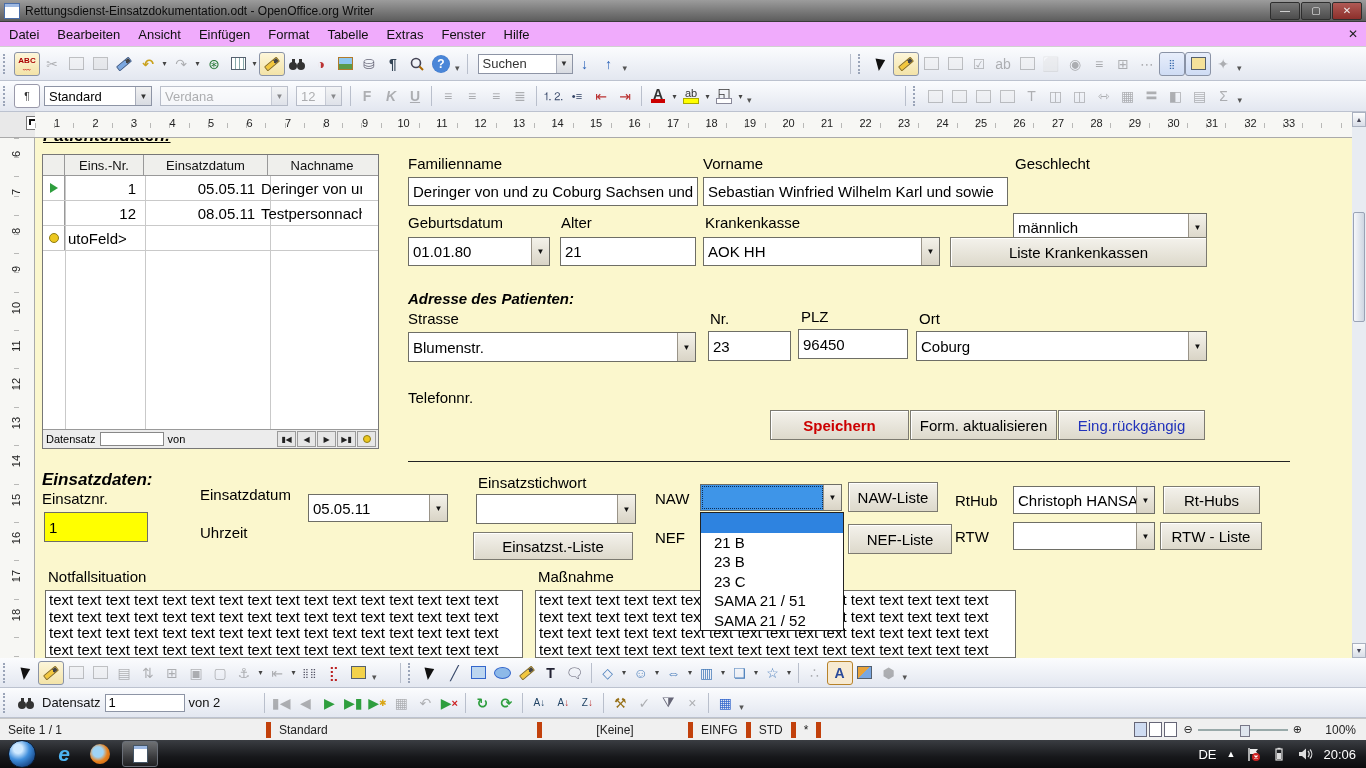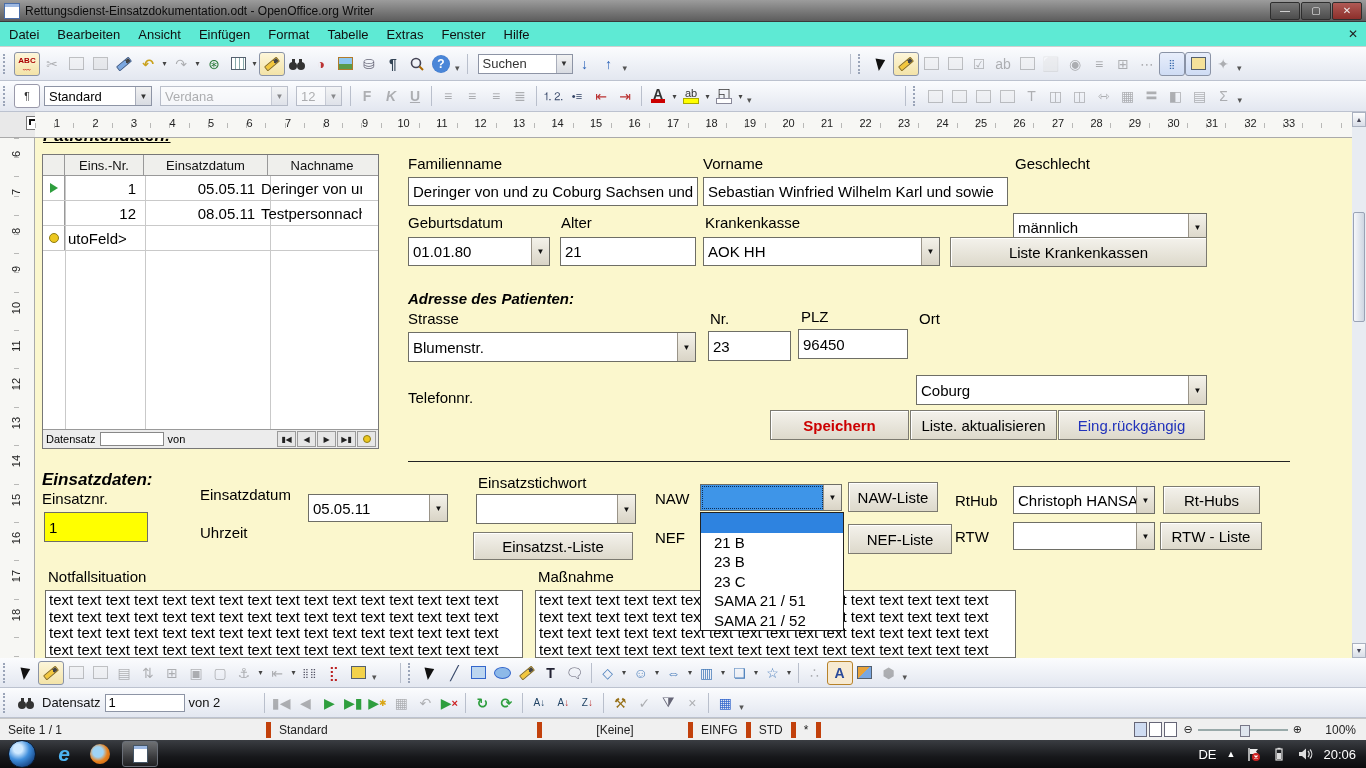--- a/index.html
+++ b/index.html
@@ -12,21 +12,21 @@
     display:flex;align-items:center;border-bottom:1px solid #3a3a3a;box-sizing:border-box;}
   #titlebar .doc-ic{width:14px;height:14px;margin:0 5px 0 4px;background:#fff;border:1px solid #4a6ea9;
     box-shadow:inset 0 3px 0 #9db8e2;}
   #titlebar .t-text{font-size:12px;color:#0c0c0c;}
   #win-btns{margin-left:auto;display:flex;margin-right:4px;}
   .wbtn{width:28px;height:16px;margin-left:1px;display:flex;align-items:center;justify-content:center;
     font-size:10px;color:#eee;background:linear-gradient(#777,#4c4c4c);border:1px solid #2e2e2e;border-radius:2px;}
   .wbtn.close{background:linear-gradient(#b05a55,#8c2f2b);}
 
   
-  #menubar{position:absolute;left:0;top:22px;width:1366px;height:25px;background:#5eead4;
+  #menubar{position:absolute;left:0;top:22px;width:1366px;height:25px;background:#f0abfc;
     display:flex;align-items:center;border-bottom:1px solid #d0d0d0;box-sizing:border-box;}
   .menu-item{font-size:13px;color:#111;padding:3px 9px;}
   #menu-close{margin-left:auto;margin-right:8px;font-size:12px;color:#222;}
 
   
   .toolbar{position:absolute;left:0;width:1366px;background:linear-gradient(#fbfcfe,#e3e7f0);
     border-bottom:1px solid #bcc2cf;box-sizing:border-box;display:flex;align-items:center;}
   #tb1{top:47px;height:34px;}
   #tb2{top:81px;height:31px;}
   #btb1{top:658px;height:30px;}
@@ -422,28 +422,28 @@
     </div>
     <div class="lbl" style="left:675px;top:172px;">Nr.</div>
     <div class="inp" style="left:673px;top:193px;width:83px;height:30px;">
         <span>23</span>
       </div>
     <div class="lbl" style="left:766px;top:170px;">PLZ</div>
     <div class="inp" style="left:763px;top:191px;width:110px;height:30px;">
         <span>96450</span>
       </div>
     <div class="lbl" style="left:884px;top:172px;">Ort</div>
-    <div class="combo" style="left:881px;top:193px;width:291px;height:30px;margin-top:44px;">
+    <div class="combo" style="left:881px;top:193px;width:291px;height:30px;">
       <span class="cval">Coburg</span>
         <span class="cbtn">▼</span>
     </div>
 
     <div class="lbl" style="left:373px;top:251px;">Telefonnr.</div>
     <div class="fbtn" style="left:735px;top:272px;width:139px;height:30px;font-weight:bold;color:#cc0000;">Speichern</div>
-    <div class="fbtn" style="left:875px;top:272px;width:147px;height:30px;">Liste. aktualisieren</div>
+    <div class="fbtn" style="left:875px;top:272px;width:147px;height:30px;">Form. aktualisieren</div>
     <div class="fbtn" style="left:1023px;top:272px;width:147px;height:30px;color:#2233bb;">Eing.rückgängig</div>
 
     <div class="hline" style="left:373px;top:323px;width:882px;"></div>
 
     <div class="h2" style="left:7px;top:332px;font-size:17px;">Einsatzdaten:</div>
     <div class="lbl" style="left:7px;top:352px;">Einsatznr.</div>
     <div class="inp" style="left:9px;top:374px;width:104px;height:30px;background:#ffff00;">
         <span>1</span>
       </div>
 

